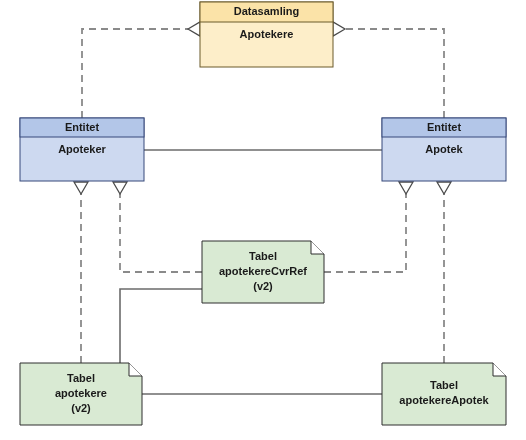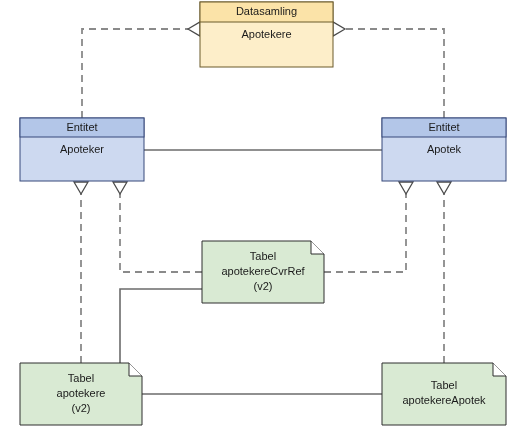--- a/index.html
+++ b/index.html
@@ -10,20 +10,21 @@
   body {
     width: 526px;
     height: 440px;
     font-family: "Liberation Sans", sans-serif;
     overflow: hidden;
   }
   #diagram-root {
     position: relative;
     width: 526px;
     height: 392px;
+    font-weight: bold;
   }
   svg.canvas {
     position: absolute;
     top: 0;
     left: 0;
     width: 526px;
     height: 440px;
     display: block;
   }
   .node-label {

